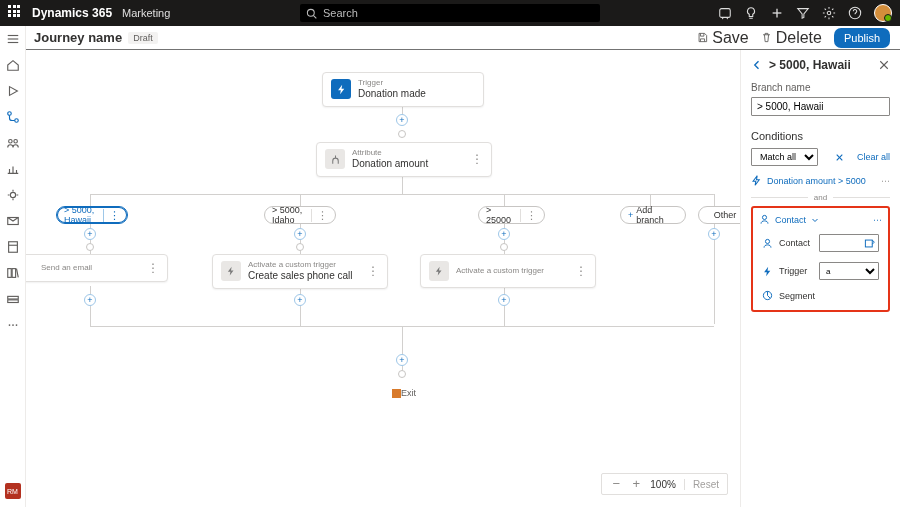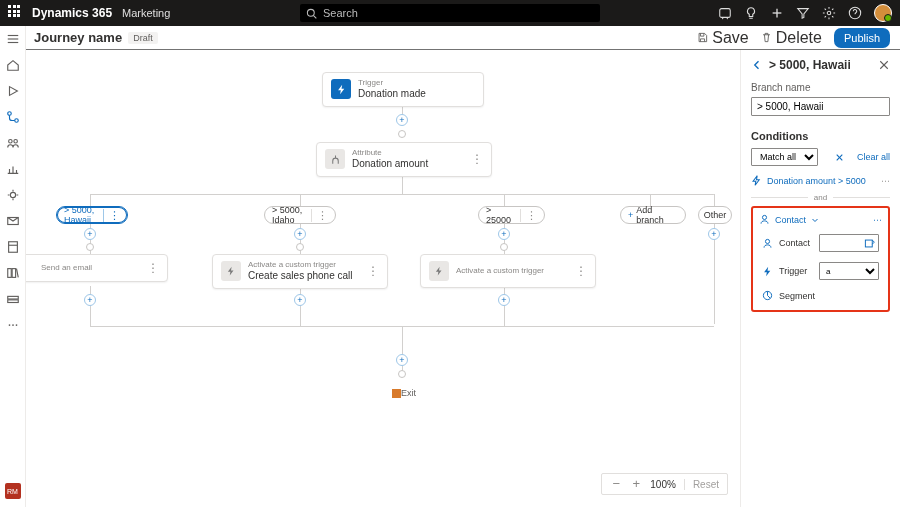--- a/index.html
+++ b/index.html
@@ -54,21 +54,21 @@
 .zoomctl .zb{width:12px;height:12px;color:#8a8886;text-align:center;line-height:12px;font-size:13px;cursor:pointer}
 .zoomctl .rst{color:#a19f9d;border-left:1px solid #e1dfdd;padding-left:8px}
 
 .panel{position:absolute;right:0;top:50px;bottom:0;width:160px;background:#fff;border-left:1px solid #edebe9;padding:8px 10px;font-size:10px}
 .panel .phead{display:flex;align-items:center;margin-bottom:10px}
 .panel .phead .pb{width:12px;height:12px;color:#0f6cbd;margin-right:6px}
 .panel .phead .pt{font-size:12px;font-weight:600;flex:1}
 .panel .phead .px{width:12px;height:12px;color:#605e5c}
 .panel .lbl{font-size:10px;color:#605e5c;margin-bottom:4px}
 .panel input[type=text]{width:100%;border:1px solid #8a8886;padding:3px 5px;font-size:10px;border-radius:1px}
-.panel .sect{font-size:11px;font-weight:700;margin-top:14px;margin-bottom:6px}
+.panel .sect{font-size:11px;font-weight:400;margin-top:14px;margin-bottom:6px}
 .panel .row{display:flex;align-items:center;gap:6px;margin-bottom:6px}
 .panel select{border:1px solid #8a8886;padding:2px 4px;font-size:9px;border-radius:1px;background:#fff}
 .panel .clear{color:#0f6cbd;font-size:9px;display:flex;align-items:center;gap:13px;margin-left:auto}
 .panel .cond{margin-top:4px}
 .panel .cond .ci{display:flex;align-items:center;gap:5px;font-size:9px;color:#0f6cbd;padding:3px 0}
 .panel .cond .ci .cm{margin-left:auto;color:#8a8886}
 .panel .andline{display:flex;align-items:center;margin:4px 0}
 .panel .andline::before,.panel .andline::after{content:"";flex:1;height:1px;background:#e1dfdd}
 .panel .andline span{padding:0 6px;font-size:8px;color:#8a8886}
 .panel .highlight{border:2px solid #e53418;border-radius:3px;padding:4px 6px;margin-top:2px}
@@ -267,21 +267,21 @@
     <span class="pm">⋮</span>
   </div>
   <div class="pill" style="left:452px;top:156px;width:67px">
     <span>&gt; 25000</span>
     <span class="pm">⋮</span>
   </div>
   <div class="pill" style="left:594px;top:156px;width:66px">
     <span style="color:#0f6cbd;margin-right:3px">+</span>
     <span>Add branch</span>
   </div>
-  <div class="pill" style="left:672px;top:156px;width:34px;justify-content:center">
+  <div class="pill" style="left:672px;top:156px;width:54px;justify-content:center">
     <span>Other</span>
   </div>
 
   <div class="plus" style="left:58px;top:178px">+</div>
   <div class="dot" style="left:60px;top:193px"></div>
   <div class="plus" style="left:268px;top:178px">+</div>
   <div class="dot" style="left:270px;top:193px"></div>
   <div class="plus" style="left:472px;top:178px">+</div>
   <div class="dot" style="left:474px;top:193px"></div>
   <div class="plus" style="left:682px;top:178px">+</div>

